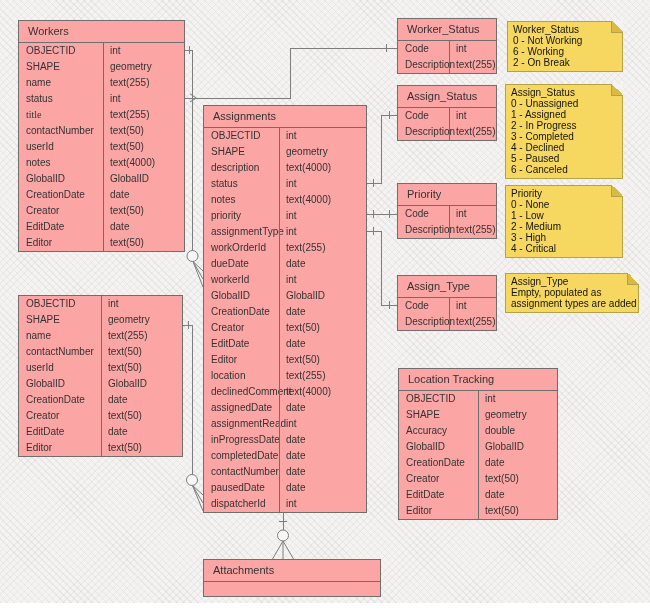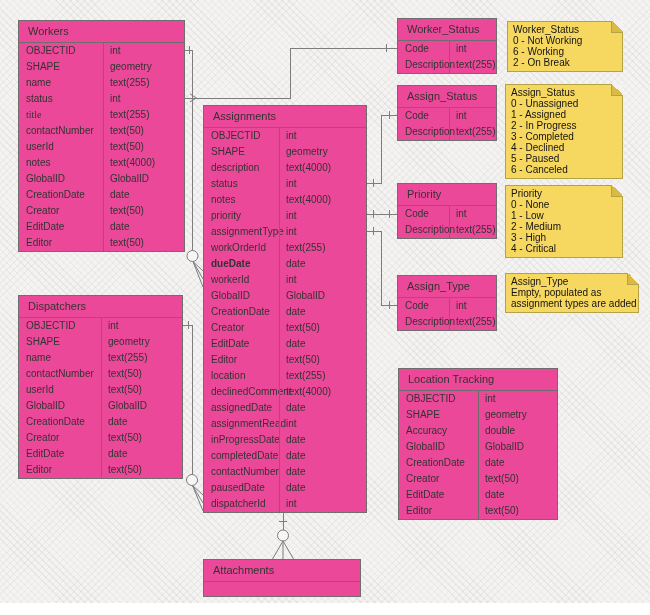--- a/index.html
+++ b/index.html
@@ -6,21 +6,21 @@
   #canvas{position:relative;width:650px;height:615px;overflow:hidden;
           font-family:"Liberation Sans","DejaVu Sans",sans-serif;background:#ffffff;}
   #sheet{position:absolute;left:0;top:0;width:650px;height:603px;
          background-color:#f4f3f1;
          background-image:
            repeating-linear-gradient(45deg, rgba(150,150,150,.13) 0 1px, transparent 1px 5px),
            repeating-linear-gradient(135deg, rgba(150,150,150,.09) 0 1px, transparent 1px 5px);}
   #wires{position:absolute;left:0;top:0;z-index:1;}
   #wires path, #wires circle{stroke:#7d7d7d;stroke-width:1;fill:none;}
   #wires circle{fill:#f7f6f4;}
-  .etable{position:absolute;z-index:2;background:#ec4899;border:1px solid #6e6e6e;
+  .etable{position:absolute;z-index:2;background:#fca5a5;border:1px solid #6e6e6e;
           color:#333;box-sizing:border-box;}
   .ehead{height:21px;line-height:21px;border-bottom:1px solid #6e6e6e;
          padding-left:9px;font-size:11px;white-space:nowrap;}
   .erow{display:flex;height:16px;line-height:16px;font-size:10px;}
   .fname{flex:none;padding-left:7px;box-sizing:border-box;white-space:nowrap;}
   .ftype{flex:1;border-left:1px solid #6e6e6e;padding-left:6px;white-space:nowrap;}
   .erow-empty{height:14px;}
   .note{position:absolute;z-index:2;background:#f6d75f;border:1px solid #b3a246;
         padding:2px 4px 3px 5px;font-size:10px;line-height:11px;color:#141414;
         box-sizing:border-box;}
@@ -136,21 +136,20 @@
           <span class="ftype">date</span>
         </div>
         <div class="erow">
           <span class="fname" style="width: 84px;">Editor</span>
           <span class="ftype">text(50)</span>
         </div>
       </div>
   </div>
 
   <div class="etable" style="left:18px;top:295px;width:165px">
-    <div class="ehead">Dispatchers</div>
     <div>
         <div class="erow">
           <span class="fname" style="width: 82px;">OBJECTID</span>
           <span class="ftype">int</span>
         </div>
         <div class="erow">
           <span class="fname" style="width: 82px;">SHAPE</span>
           <span class="ftype">geometry</span>
         </div>
         <div class="erow">
@@ -217,21 +216,21 @@
         </div>
         <div class="erow">
           <span class="fname" style="width: 75px;">assignmentType</span>
           <span class="ftype">int</span>
         </div>
         <div class="erow">
           <span class="fname" style="width: 75px;">workOrderId</span>
           <span class="ftype">text(255)</span>
         </div>
         <div class="erow">
-          <span class="fname" style="width: 75px; font-weight: bold;">dueDate</span>
+          <span class="fname" style="width: 75px;">dueDate</span>
           <span class="ftype">date</span>
         </div>
         <div class="erow">
           <span class="fname" style="width: 75px;">workerId</span>
           <span class="ftype">int</span>
         </div>
         <div class="erow">
           <span class="fname" style="width: 75px;">GlobalID</span>
           <span class="ftype">GlobalID</span>
         </div>
@@ -377,21 +376,21 @@
           <span class="fname" style="width: 79px;">EditDate</span>
           <span class="ftype">date</span>
         </div>
         <div class="erow">
           <span class="fname" style="width: 79px;">Editor</span>
           <span class="ftype">text(50)</span>
         </div>
       </div>
   </div>
 
-  <div class="etable" style="left:203px;top:559px;width:158px">
+  <div class="etable" style="left:203px;top:559px;width:178px">
     <div class="ehead">Attachments</div>
     <div class="erow-empty"></div>
   </div>
 
   <div class="note" style="left:507px;top:21px;width:116px">
     <div class="fold"></div>
     <div class="ntitle">Worker_Status</div>
     <div>
         <div class="nline">0 - Not Working</div>
         <div class="nline">6 - Working</div>

